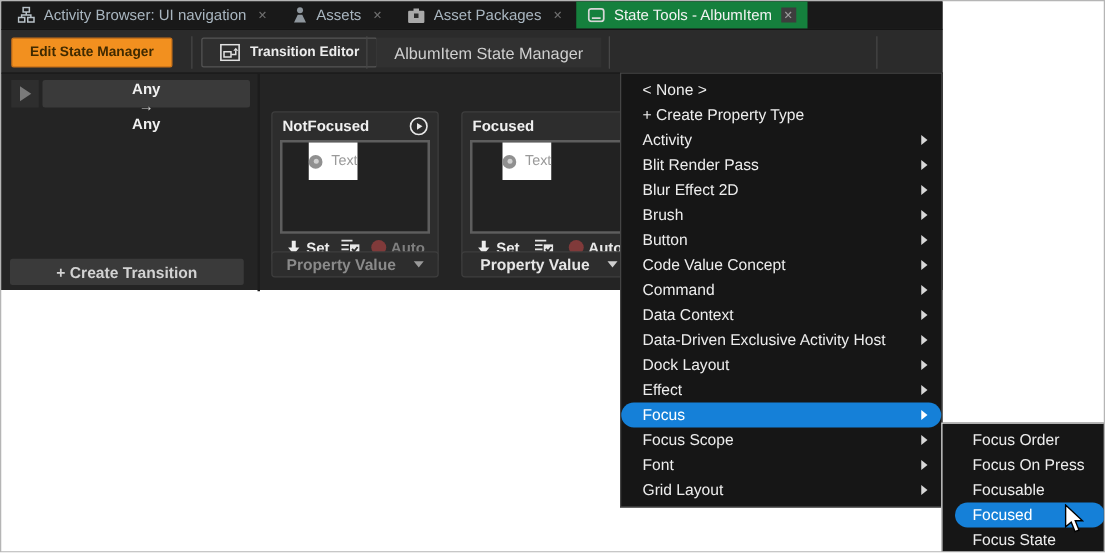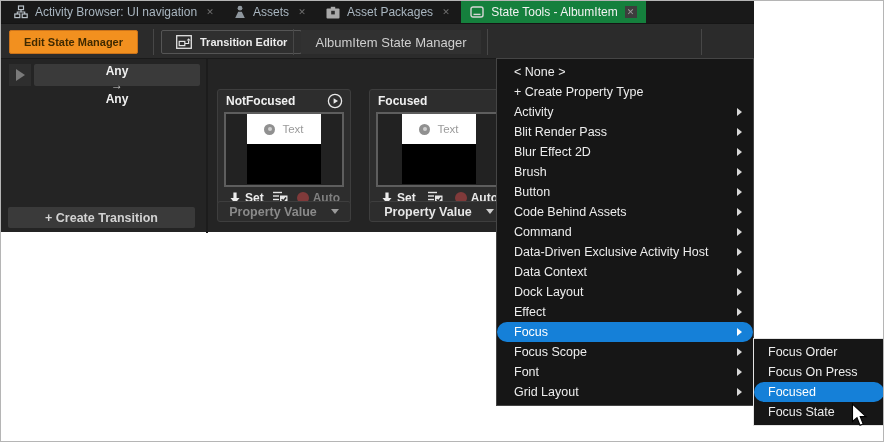--- a/index.html
+++ b/index.html
@@ -51,21 +51,21 @@
               font-family:"Liberation Sans",sans-serif;cursor:pointer;}
   .panel-sep{position:absolute;left:205px;top:0;width:2px;height:174px;background:#1c1c1c;}
   
   .card{position:absolute;top:30px;height:121px;background:#2d2d2d;border:1px solid #3e3e3e;
         border-radius:3px;}
   .card-head{height:22px;display:flex;align-items:center;justify-content:space-between;
              padding:0 7px 0 8px;}
   .card-title{font-size:12px;font-weight:bold;color:#f0f0f0;}
   .thumb{margin:0 6px;height:75px;background:#222222;border:2px solid #5e5e5e;
          display:flex;justify-content:center;}
-  .thumb-col{width:74px;display:flex;flex-direction:column;}
+  .thumb-col{width:74px;display:flex;flex-direction:row;}
   .thumb-white{height:30px;background:#ffffff;display:flex;align-items:center;
                justify-content:center;gap:7px;}
   .thumb-black{height:40px;background:#000000;}
   .thumb-text{font-size:11.5px;color:#9a9a9a;}
   .radio-dot{width:11px;height:11px;border-radius:50%;background:#909090;position:relative;}
   .radio-dot::after{content:"";position:absolute;left:3.5px;top:3.5px;width:4px;height:4px;
                     border-radius:50%;background:#d0d0d0;}
   .set-row{height:21px;display:flex;align-items:center;justify-content:space-between;
            padding:0 10px 0 12px;}
   .set-btn{display:flex;align-items:center;gap:5px;cursor:pointer;}
@@ -88,21 +88,21 @@
   .menu-item .mi-label{font-size:12.5px;color:#ededed;white-space:nowrap;}
   .mi-arrow{width:0;height:0;border-left:5px solid #d8d8d8;
             border-top:4px solid transparent;border-bottom:4px solid transparent;}
   .menu-item.no-arrow .mi-arrow{visibility:hidden;}
   .menu-item.highlighted{background:var(--highlight,#1580d8);border-radius:10px;}
   .menu-item.highlighted .mi-label{color:#ffffff;}
   .menu-item.highlighted .mi-arrow{border-left-color:#ffffff;}
   
   .submenu{position:absolute;left:752px;top:337px;width:132px;background:#161616;
            border:1px solid #e4e4e4;padding:3px 0;z-index:11;}
-  .submenu .menu-item{padding:0 8px 0 14px;}
+  .submenu .menu-item{padding:0 8px 0 14px;margin-left:10px;}
   .cursor{position:absolute;left:850px;top:402px;z-index:30;}
 </style>
 </head>
 <body>
 
 <div class="stage">
   <div class="app">
 
     <div class="tabbar">
       <div class="tab">
@@ -307,37 +307,37 @@
         <span class="mi-label">Brush</span>
         <span class="mi-arrow"></span>
       </div>
 
       <div class="menu-item">
         <span class="mi-label">Button</span>
         <span class="mi-arrow"></span>
       </div>
 
       <div class="menu-item">
-        <span class="mi-label">Code Behind Assets</span>
+        <span class="mi-label">Code Value Concept</span>
         <span class="mi-arrow"></span>
       </div>
 
       <div class="menu-item">
         <span class="mi-label">Command</span>
         <span class="mi-arrow"></span>
       </div>
 
 
       <div class="menu-item">
+        <span class="mi-label">Data Context</span>
+        <span class="mi-arrow"></span>
+      </div>
+
+      <div class="menu-item">
         <span class="mi-label">Data-Driven Exclusive Activity Host</span>
-        <span class="mi-arrow"></span>
-      </div>
-
-      <div class="menu-item">
-        <span class="mi-label">Data Context</span>
         <span class="mi-arrow"></span>
       </div>
 
       <div class="menu-item">
         <span class="mi-label">Dock Layout</span>
         <span class="mi-arrow"></span>
       </div>
 
       <div class="menu-item">
         <span class="mi-label">Effect</span>
@@ -371,20 +371,24 @@
       <div class="menu-item no-arrow">
         <span class="mi-label">Focus Order</span>
         <span class="mi-arrow"></span>
       </div>
 
       <div class="menu-item no-arrow">
         <span class="mi-label">Focus On Press</span>
         <span class="mi-arrow"></span>
       </div>
 
+      <div class="menu-item no-arrow">
+        <span class="mi-label">Focusable</span>
+        <span class="mi-arrow"></span>
+      </div>
 
       <div class="menu-item no-arrow highlighted">
         <span class="mi-label">Focused</span>
         <span class="mi-arrow"></span>
       </div>
 
       <div class="menu-item no-arrow">
         <span class="mi-label">Focus State</span>
         <span class="mi-arrow"></span>
       </div>

